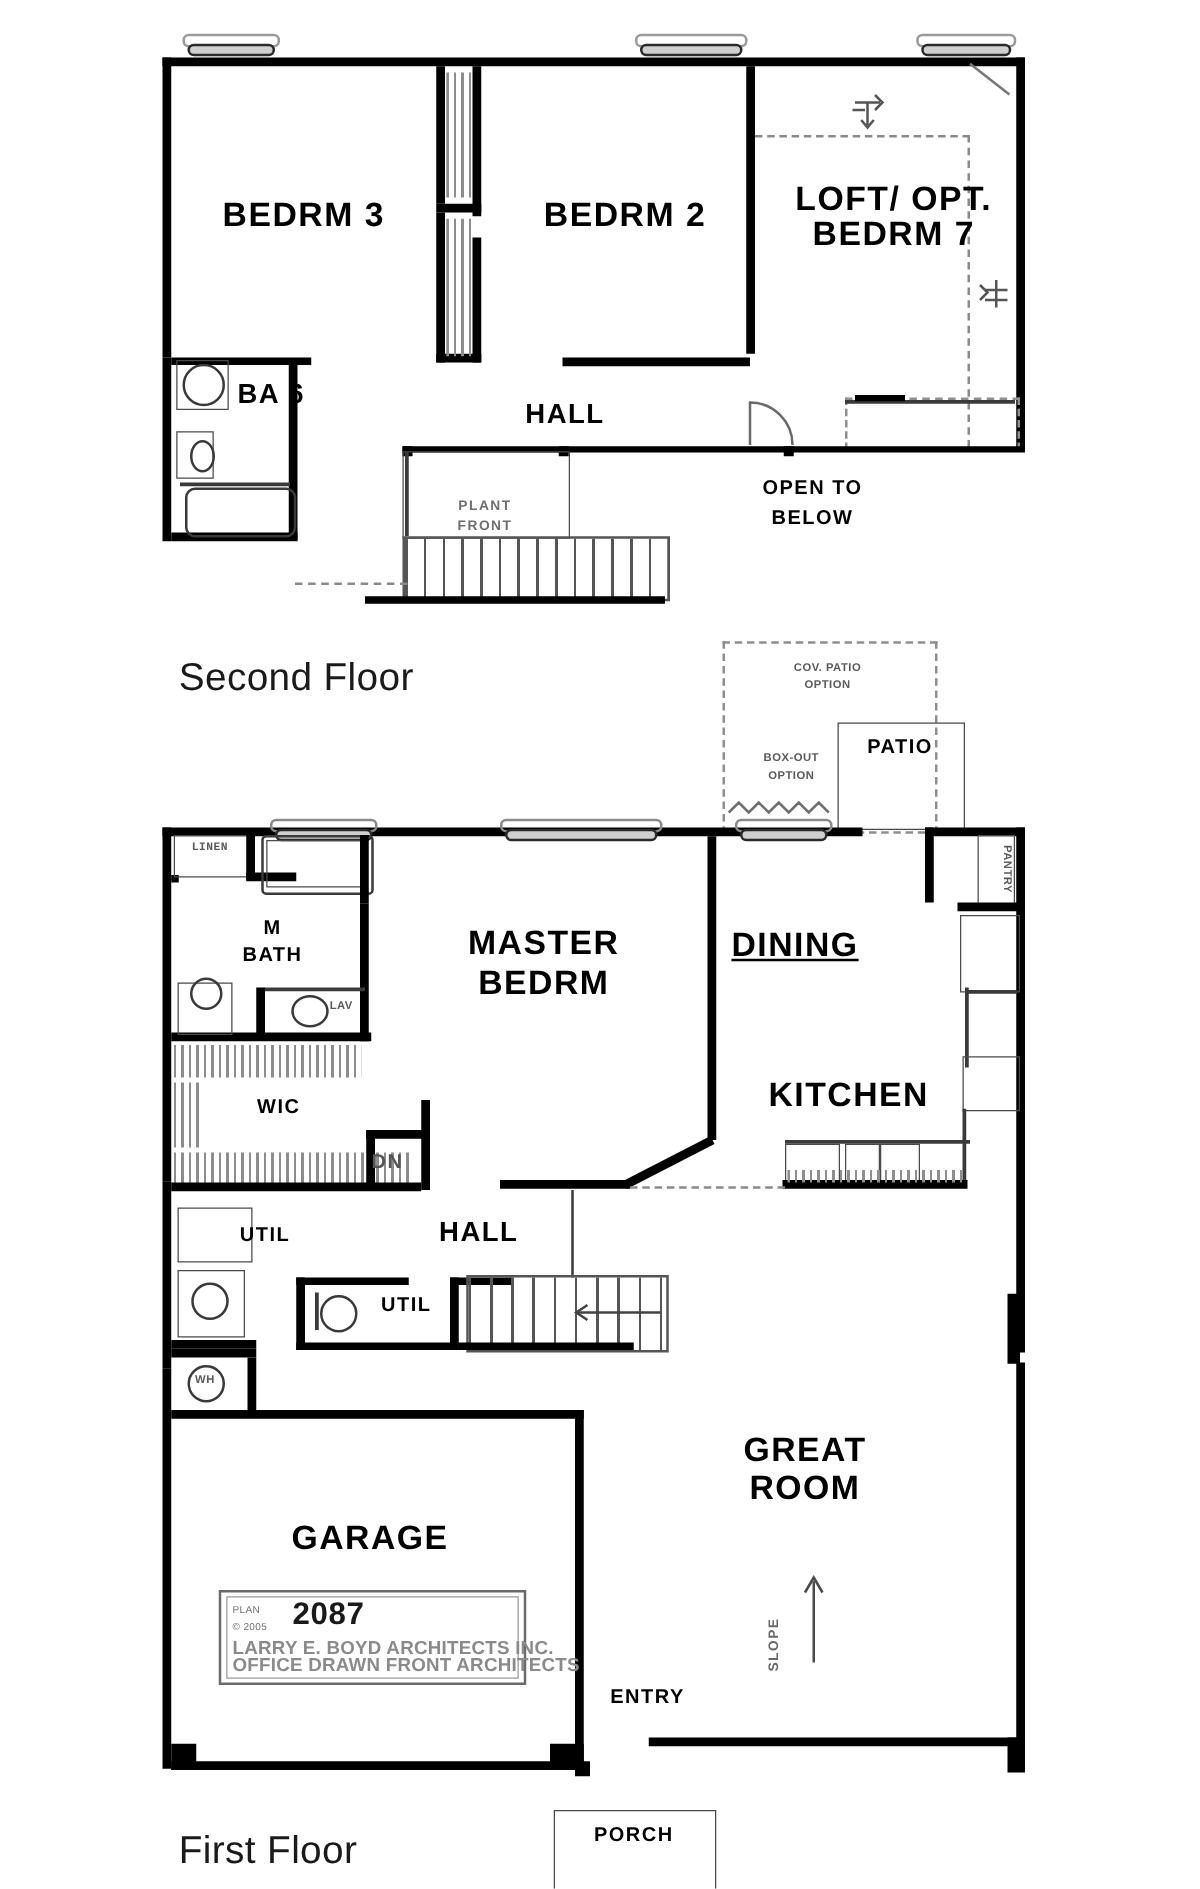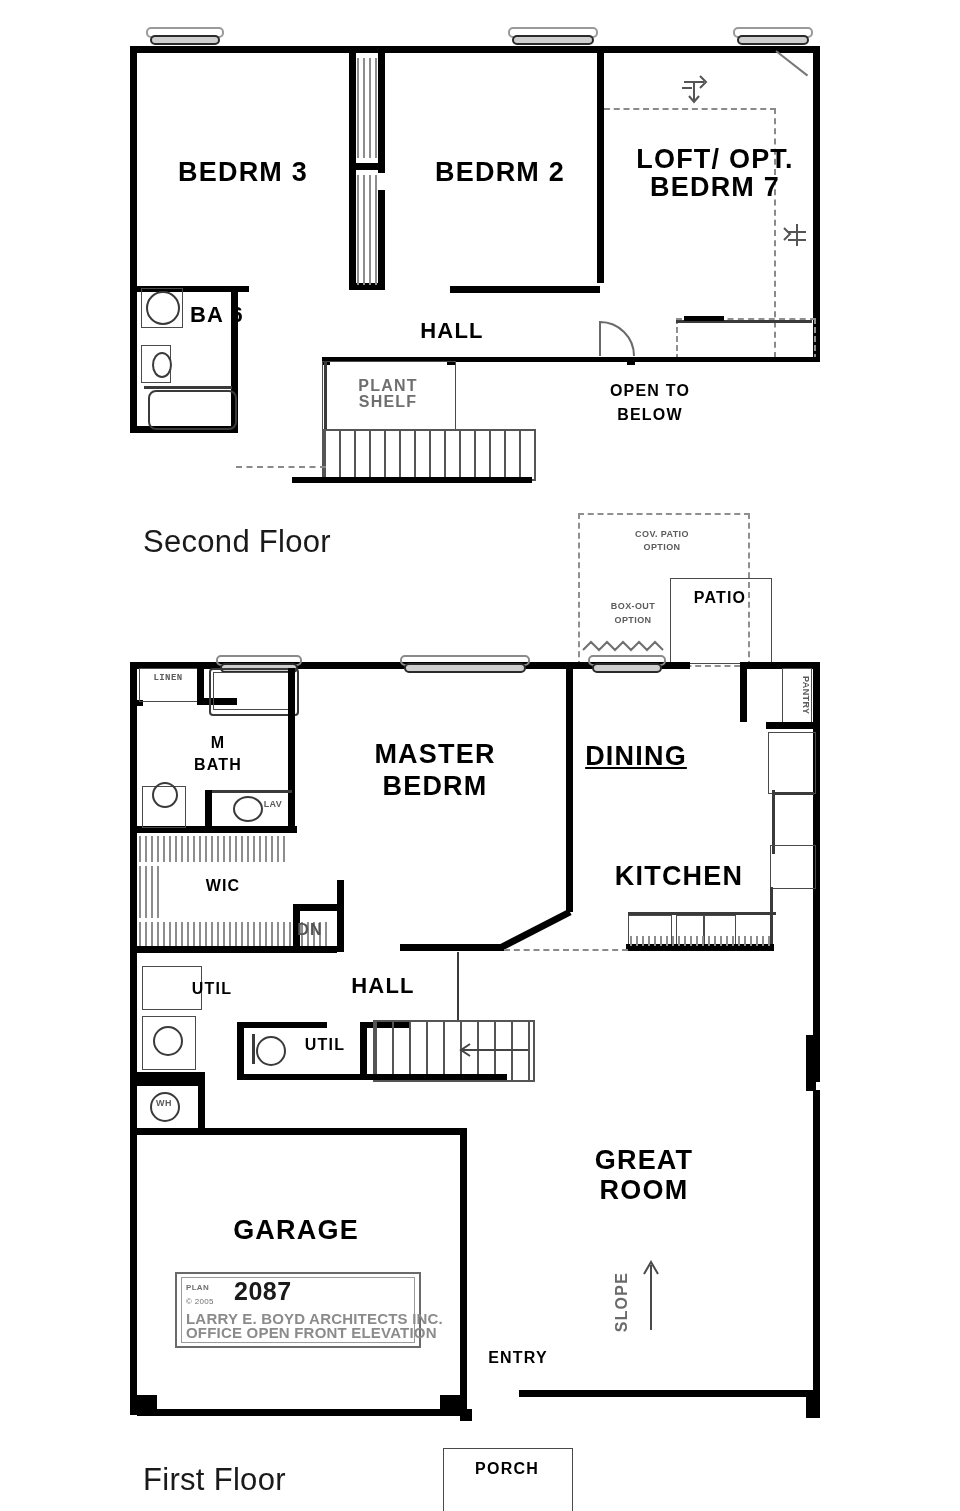--- a/index.html
+++ b/index.html
@@ -3,21 +3,21 @@
 <meta charset="utf-8">
 <style>
   html,body{margin:0;padding:0;background:#ffffff;}
   body{font-family:"Liberation Sans",sans-serif;}
   #page{position:relative;width:960px;height:1511px;background:#ffffff;overflow:hidden;}
   .floor-title{position:absolute;font-family:"Liberation Sans",sans-serif;font-size:31px;color:#1a1a1a;letter-spacing:.3px;white-space:nowrap;}
   .rlabel{position:absolute;font-family:"Liberation Sans",sans-serif;font-weight:700;color:#000;white-space:nowrap;text-align:center;letter-spacing:1.2px;line-height:1.06;}
   .rl-lg{font-size:27px;}
   .rl-md{font-size:22px;}
   .rl-sm{font-size:16px;}
-  .rl-xs{font-size:16px;}
+  .rl-xs{font-size:11px;margin-top:22px;}
   .rl-tiny{font-size:9px;color:#5b5b5b;letter-spacing:.4px;}
   .wall{position:absolute;background:#000;}
   .thin{position:absolute;background:#3a3a3a;}
   .hair{position:absolute;background:#777;}
   .dash-h{position:absolute;border-top:2px dashed #8a8a8a;}
   .dash-v{position:absolute;border-left:2px dashed #8a8a8a;}
   .dashbox{position:absolute;border:2px dashed #8f8f8f;}
   .boxthin{position:absolute;border:1px solid #4a4a4a;}
   .win{position:absolute;}
   .win .wouter{position:absolute;left:0;top:0;right:0;height:11px;border:2px solid #9a9a9a;border-radius:5px;box-sizing:border-box;}
@@ -121,21 +121,21 @@
     <div class="dash-h" style="left:236px;top:466px;width:90px;"></div>
 
     <div class="rlabel rl-lg" style="left:170px;top:158px;width:146px;">BEDRM 3</div>
     <div class="rlabel rl-lg" style="left:427px;top:158px;width:146px;">BEDRM 2</div>
     <div class="rlabel rl-lg" style="left:612px;top:145px;width:206px;">LOFT/ OPT.</div>
     <div class="rlabel rl-lg" style="left:612px;top:173px;width:206px;">BEDRM 7</div>
     <div class="rlabel rl-md" style="left:180px;top:303px;width:74px;">BA 6</div>
     <div class="rlabel rl-md" style="left:415px;top:319px;width:74px;">HALL</div>
 
     <div class="rlabel rl-xs" style="left:348px;top:378px;width:80px;color:#6e6e6e;">PLANT</div>
-    <div class="rlabel rl-xs" style="left:348px;top:394px;width:80px;color:#6e6e6e;">SHELF</div>
+    <div class="rlabel rl-xs" style="left:348px;top:394px;width:80px;color:#6e6e6e;">FRONT</div>
     <div class="rlabel rl-sm" style="left:586px;top:383px;width:128px;">OPEN TO</div>
     <div class="rlabel rl-sm" style="left:586px;top:407px;width:128px;">BELOW</div>
 
     <div class="floor-title" style="left:143px;top:524px;">Second Floor</div>
   </div>
 
   <div>
 
     <div class="dashbox" style="left:578px;top:513px;width:168px;height:150px;"></div>
     <div class="rlabel rl-tiny" style="left:592px;top:530px;width:140px;">COV. PATIO</div>
@@ -286,22 +286,22 @@
     <div class="rlabel rl-lg" style="left:608px;top:862px;width:142px;">KITCHEN</div>
     <div class="rlabel rl-lg" style="left:583px;top:1146px;width:122px;">GREAT</div>
     <div class="rlabel rl-lg" style="left:583px;top:1176px;width:122px;">ROOM</div>
     <div class="rlabel rl-lg" style="left:222px;top:1216px;width:148px;">GARAGE</div>
     <div class="rlabel rl-sm" style="left:482px;top:1350px;width:72px;">ENTRY</div>
     <div class="rlabel rl-sm" style="left:462px;top:1461px;width:90px;">PORCH</div>
 
     <div class="plate" style="left:175px;top:1272px;width:242px;height:72px;">
       <div class="pinner"></div>
     </div>
-    <div class="plan-sm" style="left:186px;top:1283px;font-weight:bold;">PLAN</div>
+    <div class="plan-sm" style="left:186px;top:1283px;">PLAN</div>
     <div class="plan-num" style="left:234px;top:1277px;">2087</div>
     <div class="plan-sm" style="left:186px;top:1297px;">© 2005</div>
     <div class="plan-blur" style="left:186px;top:1310px;">LARRY E. BOYD ARCHITECTS INC.</div>
-    <div class="plan-blur" style="left:186px;top:1324px;">OFFICE OPEN   FRONT ELEVATION</div>
+    <div class="plan-blur" style="left:186px;top:1324px;">OFFICE DRAWN   FRONT ARCHITECTS</div>
 
     <div class="floor-title" style="left:143px;top:1462px;">First Floor</div>
   </div>
 
 </div>
 
 </body></html>

